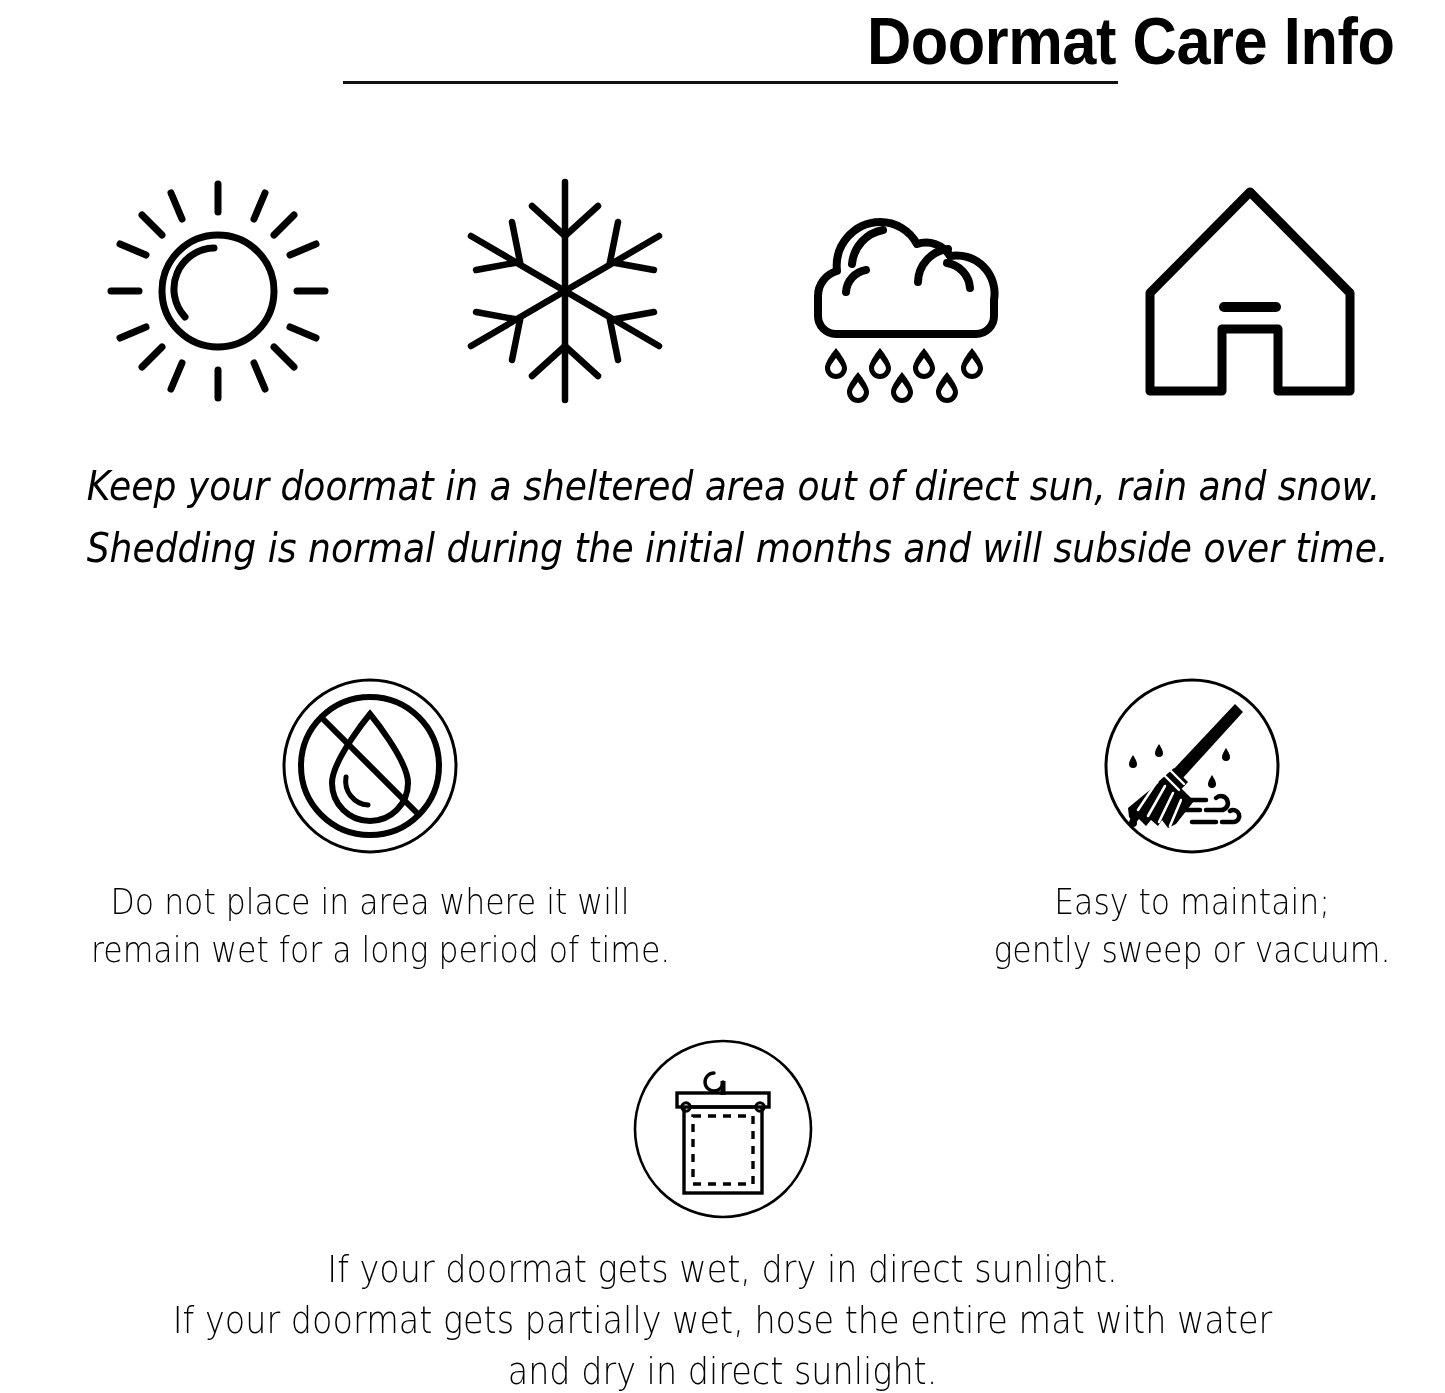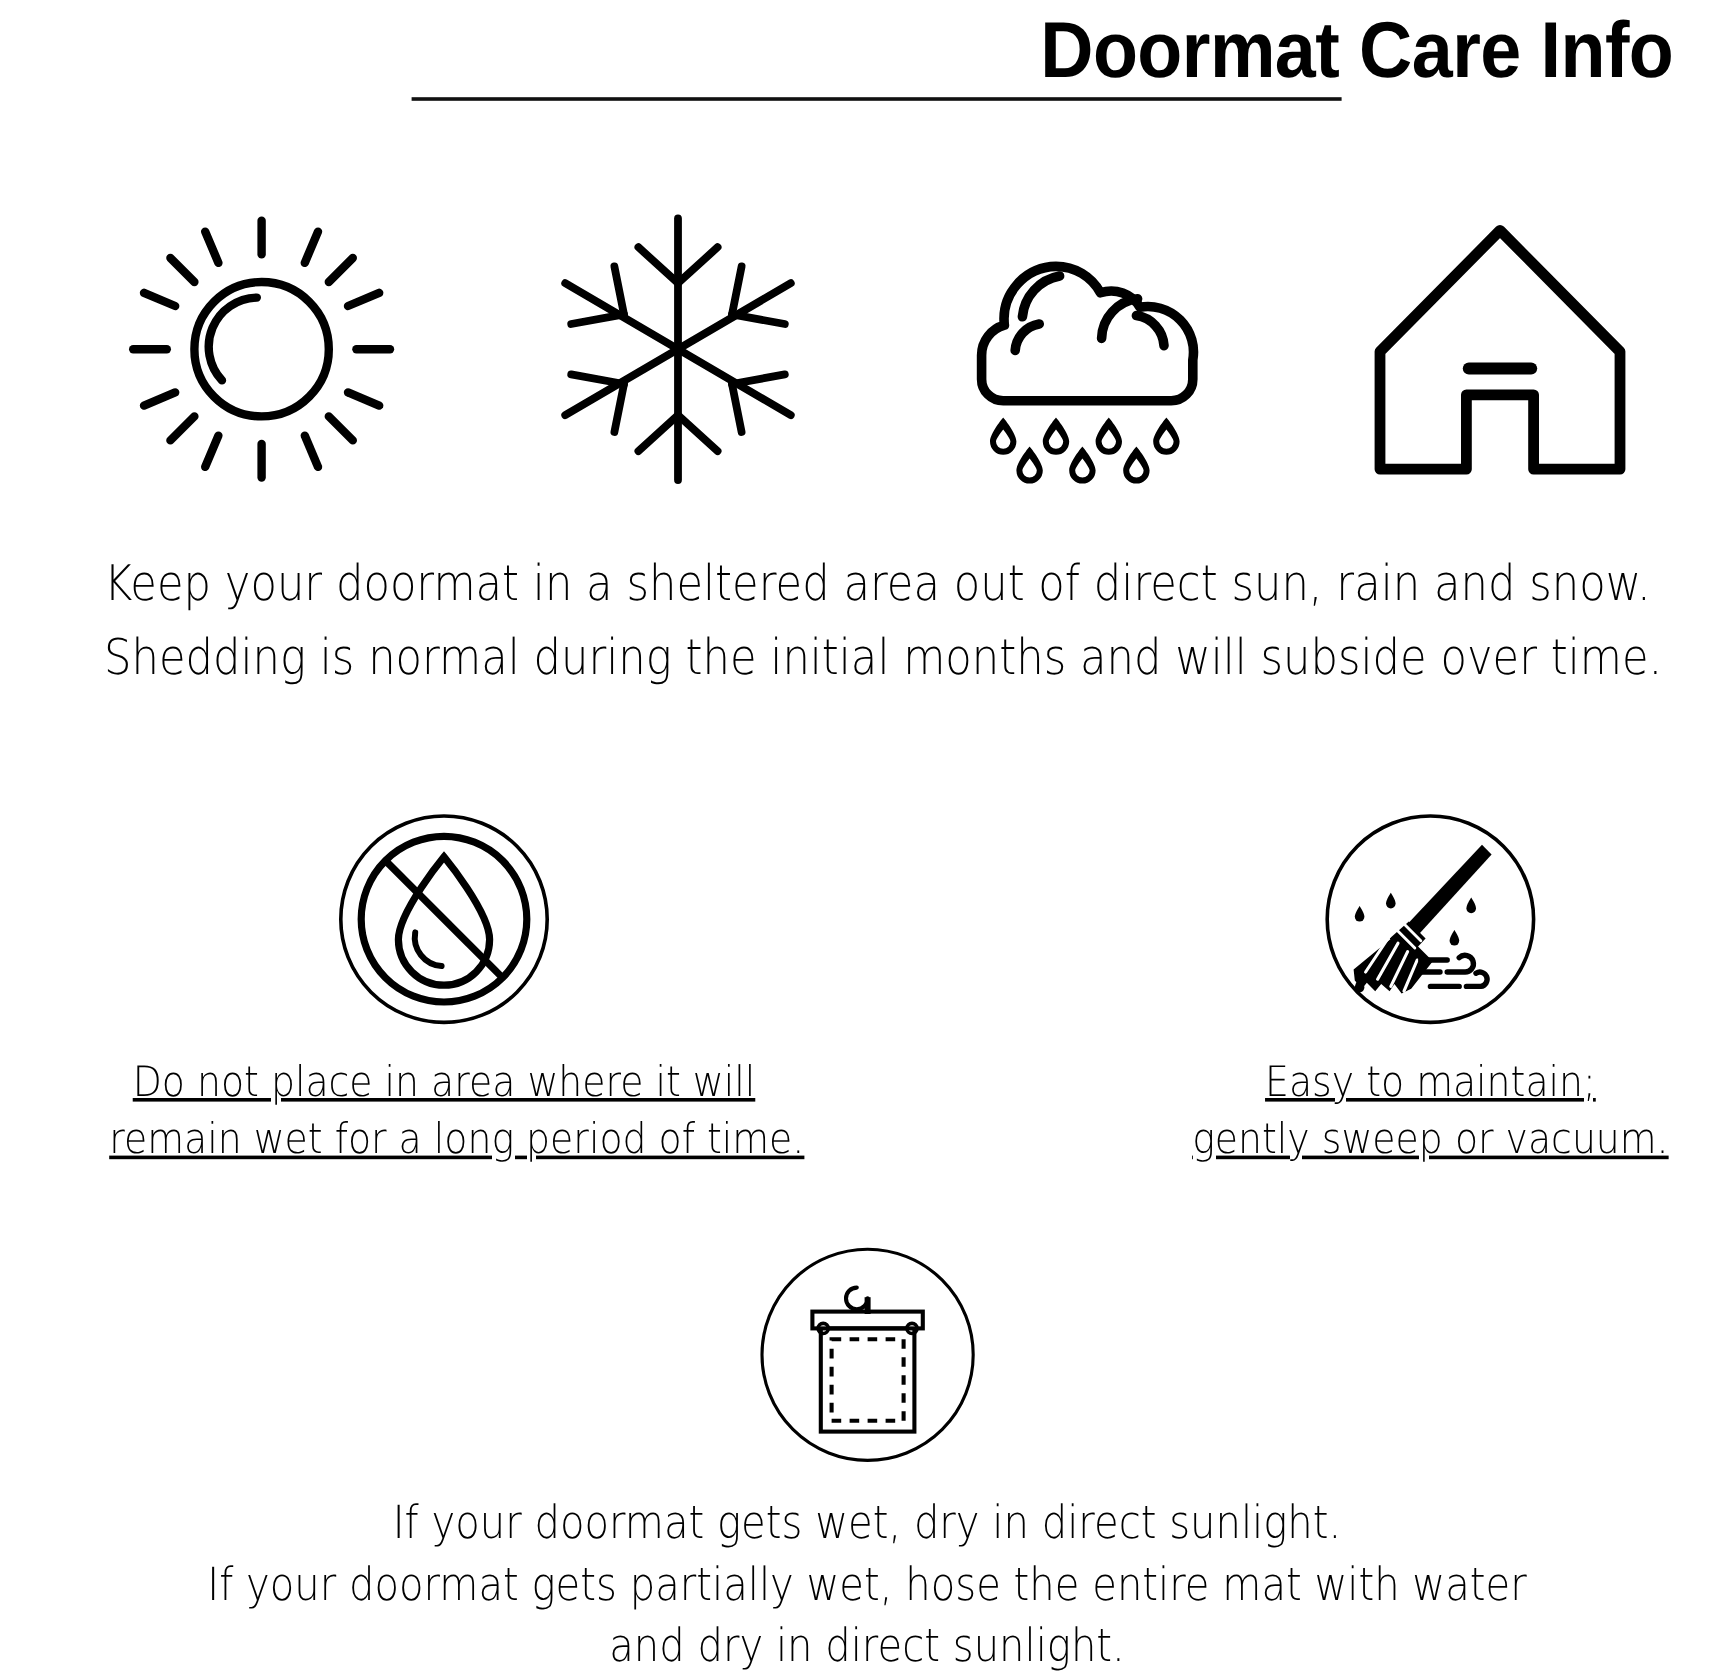--- a/index.html
+++ b/index.html
@@ -65,20 +65,21 @@
   .cell-rain  { left: 790px; }
   .cell-house { left: 1135px; }
 
   
   .intro-text {
     position: absolute;
     left: 0;
     top: 455px;
     width: 1445px;
     text-align: center;
+    font-style: italic;
   }
   .intro-text .line {
     font-family: "DejaVu Sans", "Liberation Sans", sans-serif;
     font-weight: 300;
     font-size: 41px;
     line-height: 62px;
     transform: scaleX(0.88);
     transform-origin: center center;
     white-space: nowrap;
   }
@@ -89,21 +90,20 @@
     left: 0;
     top: 676px;
     width: 1445px;
     height: 300px;
   }
   .pair-col {
     position: absolute;
     top: 0;
     width: 620px;
     text-align: center;
-    text-decoration: underline;
   }
   .col-left  { left: 60px; }
   .col-right { left: 882px; }
 
   .badge {
     width: 180px;
     height: 180px;
     margin: 0 auto;
   }
   .badge svg { display: block; width: 100%; height: 100%; }

